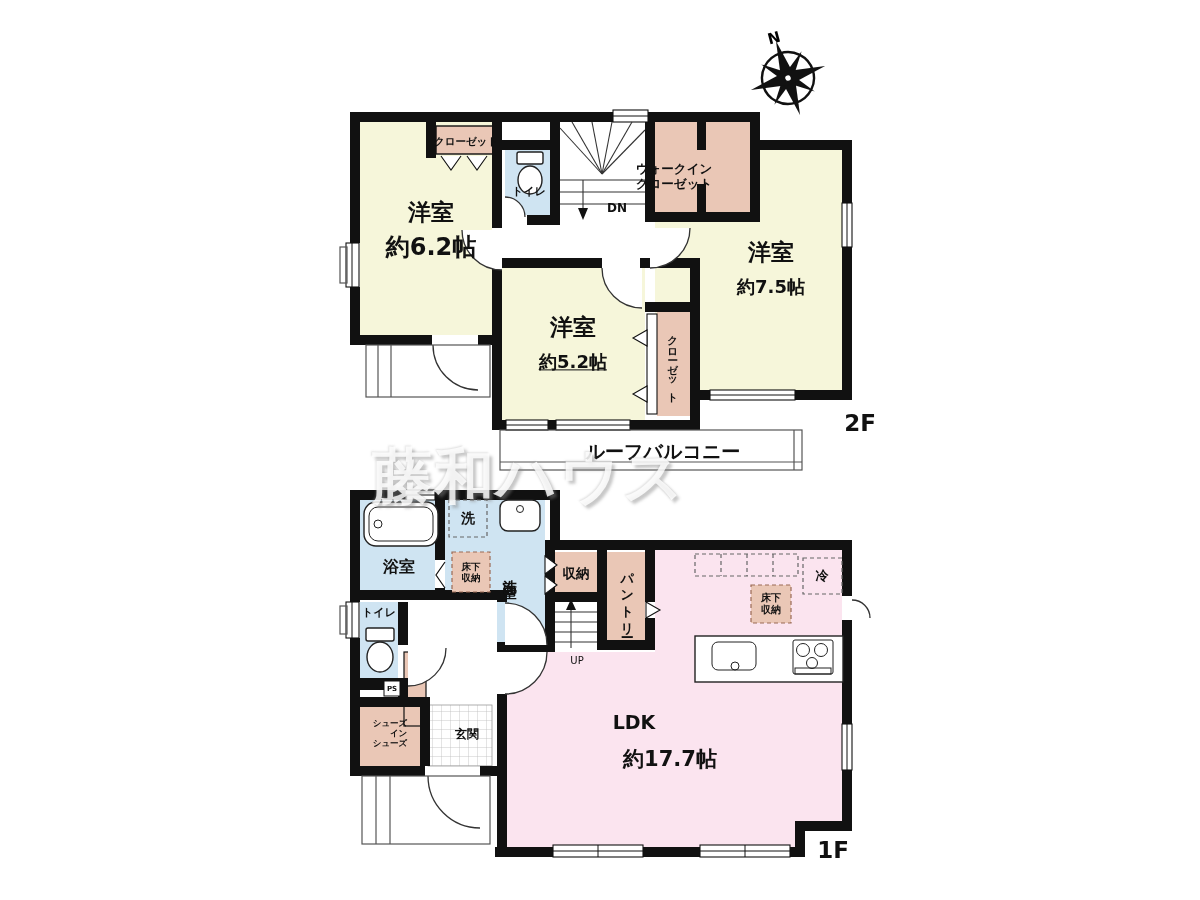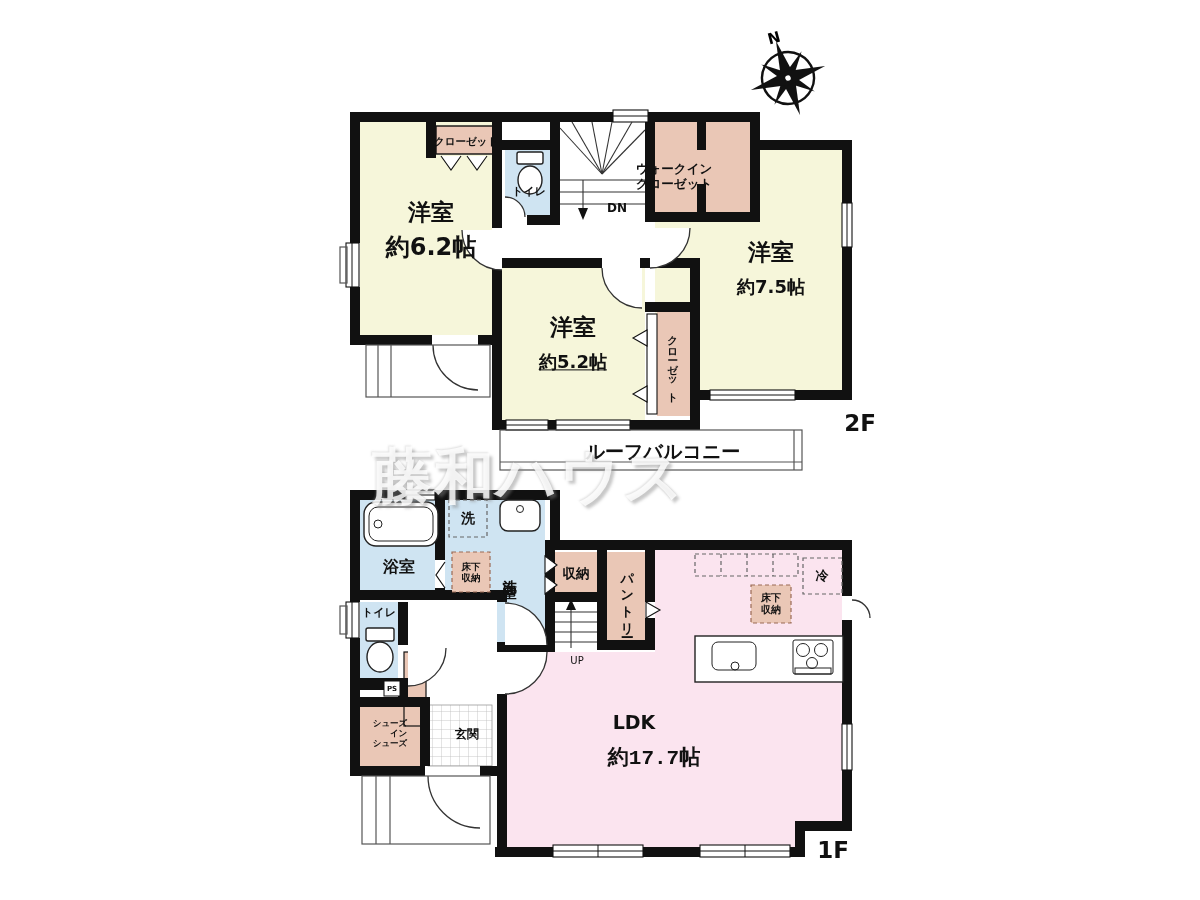--- a/index.html
+++ b/index.html
@@ -367,19 +367,19 @@
 <div class="lbl" style="left:379px;top:613px;font-size:11px;">トイレ</div>
 <div class="lbl" style="left:392px;top:689px;font-size:7px;">PS</div>
 <div class="lbl" style="left:390px;top:733px;font-size:8.5px;font-family:Liberation Serif, serif;">
   <span>シューズ</span>
   <span>イン</span>
   <span>シューズ</span>
 </div>
 <div class="lbl" style="left:460px;top:734px;font-size:12px;margin-left:7px;">玄関</div>
 <div class="lbl" style="left:577px;top:661px;font-size:10px;font-weight:500;">UP</div>
 <div class="lbl" style="left:634px;top:722px;font-size:19px;">LDK</div>
-<div class="lbl" style="left:654px;top:759px;font-size:21px;font-family:Liberation Mono, monospace;">約17.7帖</div>
+<div class="lbl" style="left:670px;top:759px;font-size:21px;">約17.7帖</div>
 <div class="lbl" style="left:833px;top:851px;font-size:23px;">1F</div>
 
 <div id="north-label" style="left:774px;top:38px;">N</div>
 <div id="watermark">藤和ハウス</div>
 
 </div>
 
 </body></html>

